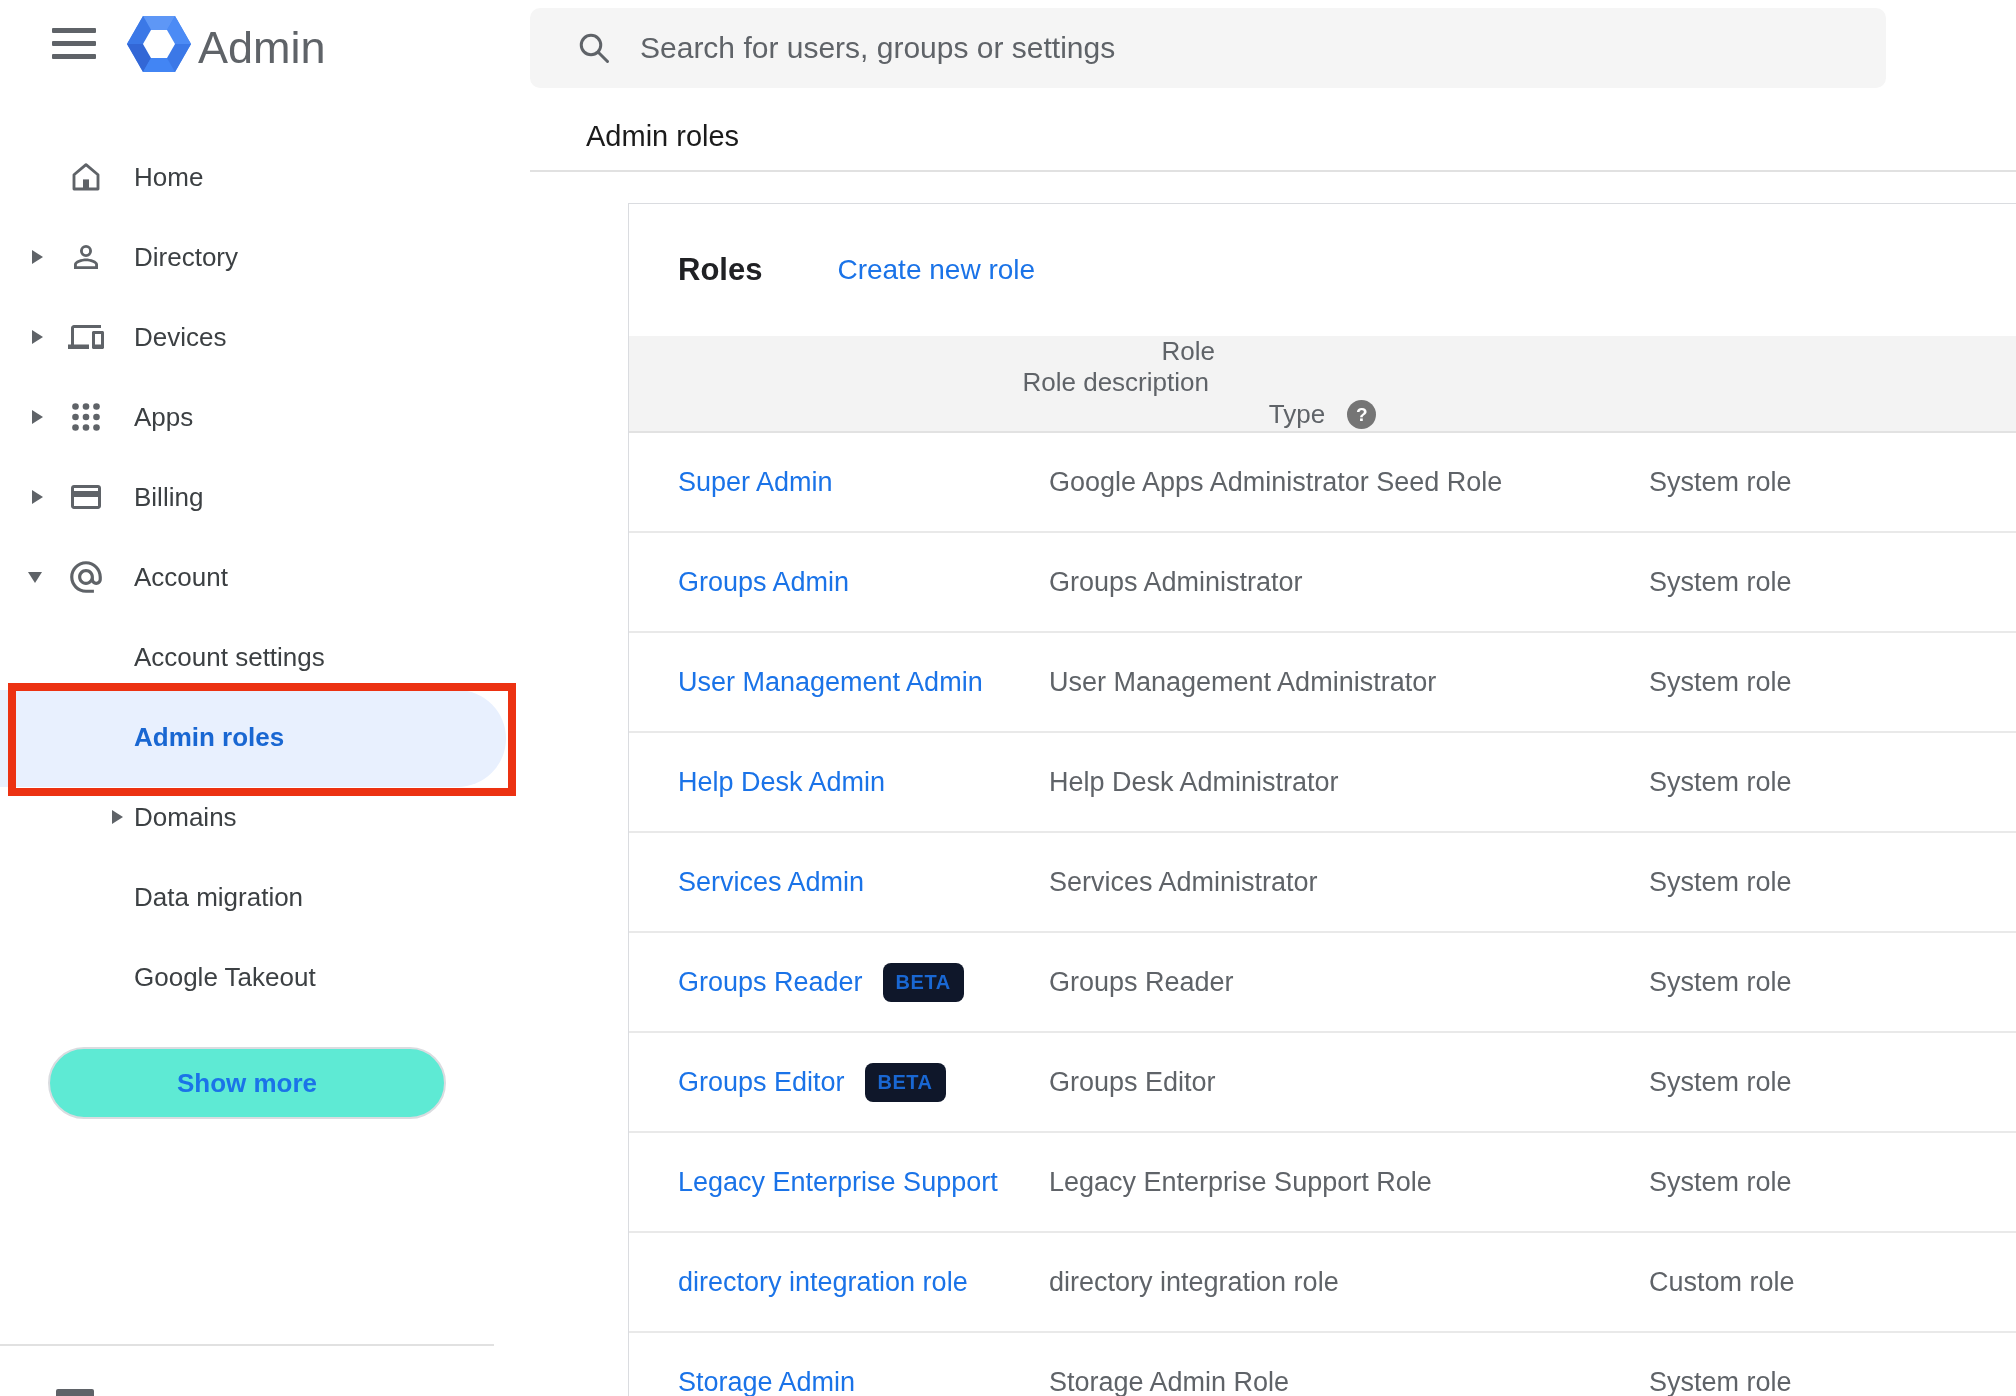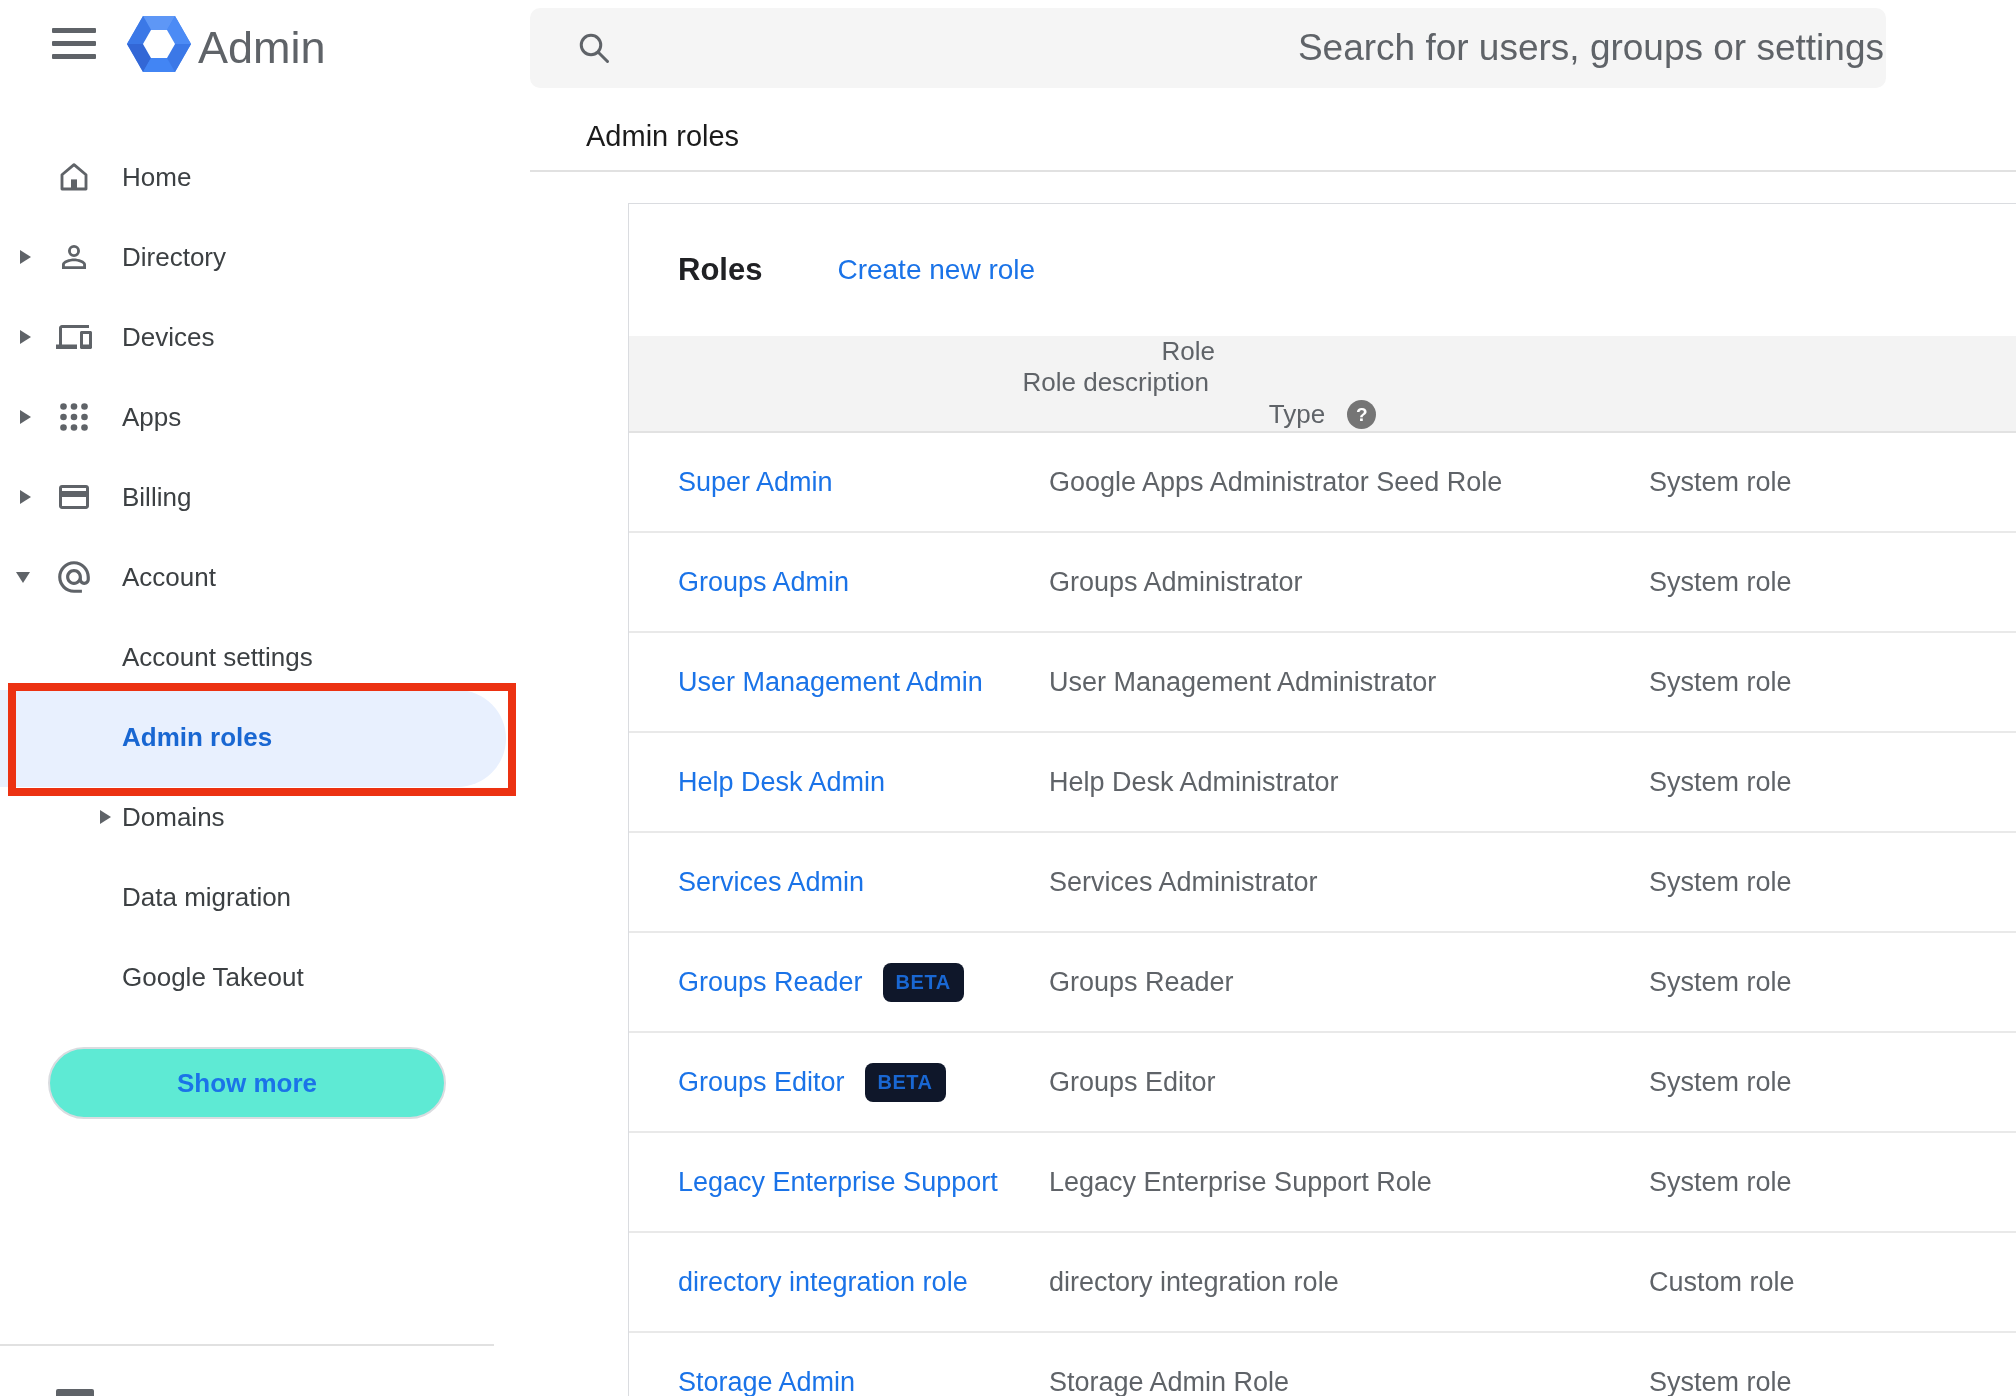--- a/index.html
+++ b/index.html
@@ -17,30 +17,29 @@
   .hamburger .bar:nth-child(3){top:26px;}
   .logo{position:absolute;left:127px;top:10px;width:64px;height:68px;}
   .app-title{position:absolute;left:198px;top:22px;font-size:45px;color:#5f6368;}
   .searchbar{
     position:absolute;left:530px;top:8px;width:1356px;height:80px;
     background:#f5f5f5;border-radius:10px;display:flex;align-items:center;
   }
   .searchbar .mag{margin-left:46px;width:36px;height:36px;flex:0 0 auto;}
   .searchbar input{
     border:none;outline:none;background:transparent;
-    margin-left:26px;flex:1;font-size:37px;color:#3c4043;
+    margin-left:26px;flex:1;font-size:30px;color:#3c4043;
     font-family:"Liberation Sans","DejaVu Sans",sans-serif;
-    text-align:right;
   }
   .searchbar input::placeholder{color:#5f6368;opacity:1;}
   .breadcrumb{position:absolute;left:586px;top:120px;font-size:29px;color:#1b1b1b;}
   .top-divider{position:absolute;top:170px;left:530px;right:0;height:2px;background:#e1e1e1;}
 
   
-  .nav-item{position:absolute;left:0;width:512px;height:80px;display:flex;align-items:center;cursor:pointer;}
+  .nav-item{position:absolute;left:12px;width:512px;height:80px;display:flex;align-items:center;cursor:pointer;}
   .nav-label{position:absolute;left:122px;font-size:26px;color:#3c4043;white-space:nowrap;}
   .nav-icon{position:absolute;left:55px;top:50%;transform:translateY(-50%);width:38px;height:38px;display:flex;align-items:center;justify-content:center;}
   .arrow-right{position:absolute;left:20px;width:0;height:0;border-left:11px solid #5f6368;border-top:7px solid transparent;border-bottom:7px solid transparent;}
   .arrow-down{position:absolute;left:16px;width:0;height:0;border-top:11px solid #5f6368;border-left:7px solid transparent;border-right:7px solid transparent;}
   .child-arrow{left:100px;}
   .selected-pill{position:absolute;left:0;top:690px;width:506px;height:97px;background:#e8f0fe;border-radius:0 49px 49px 0;}
   .nav-label.selected{color:#1967d2;font-weight:bold;}
   .red-annotation{
     position:absolute;left:8px;top:683px;width:508px;height:113px;
     box-sizing:border-box;border:8px solid #ec3212;z-index:5;pointer-events:none;

